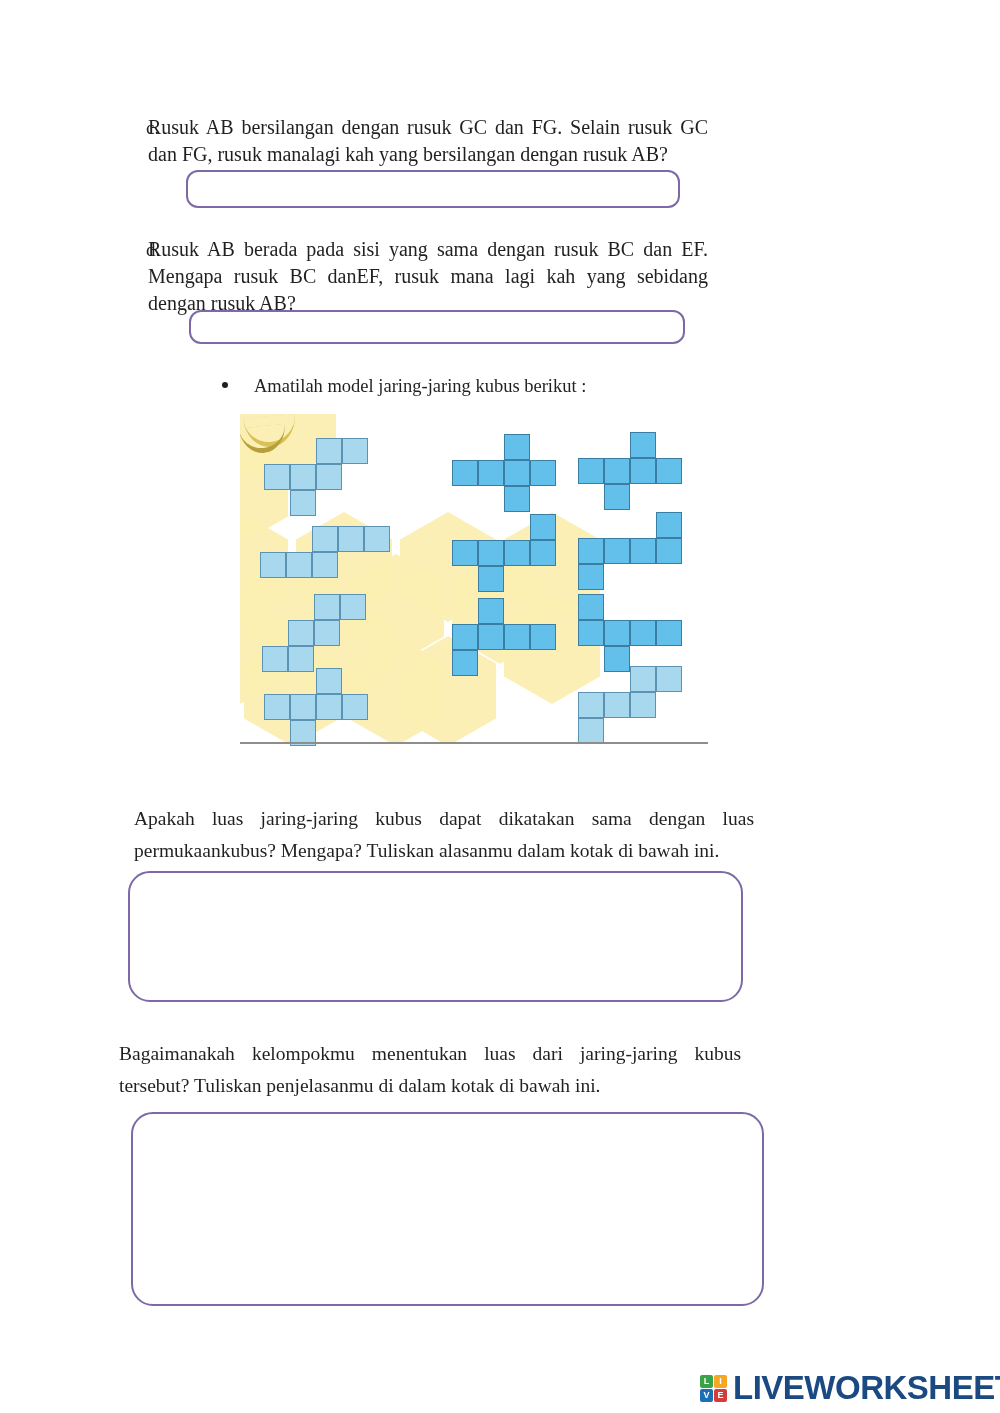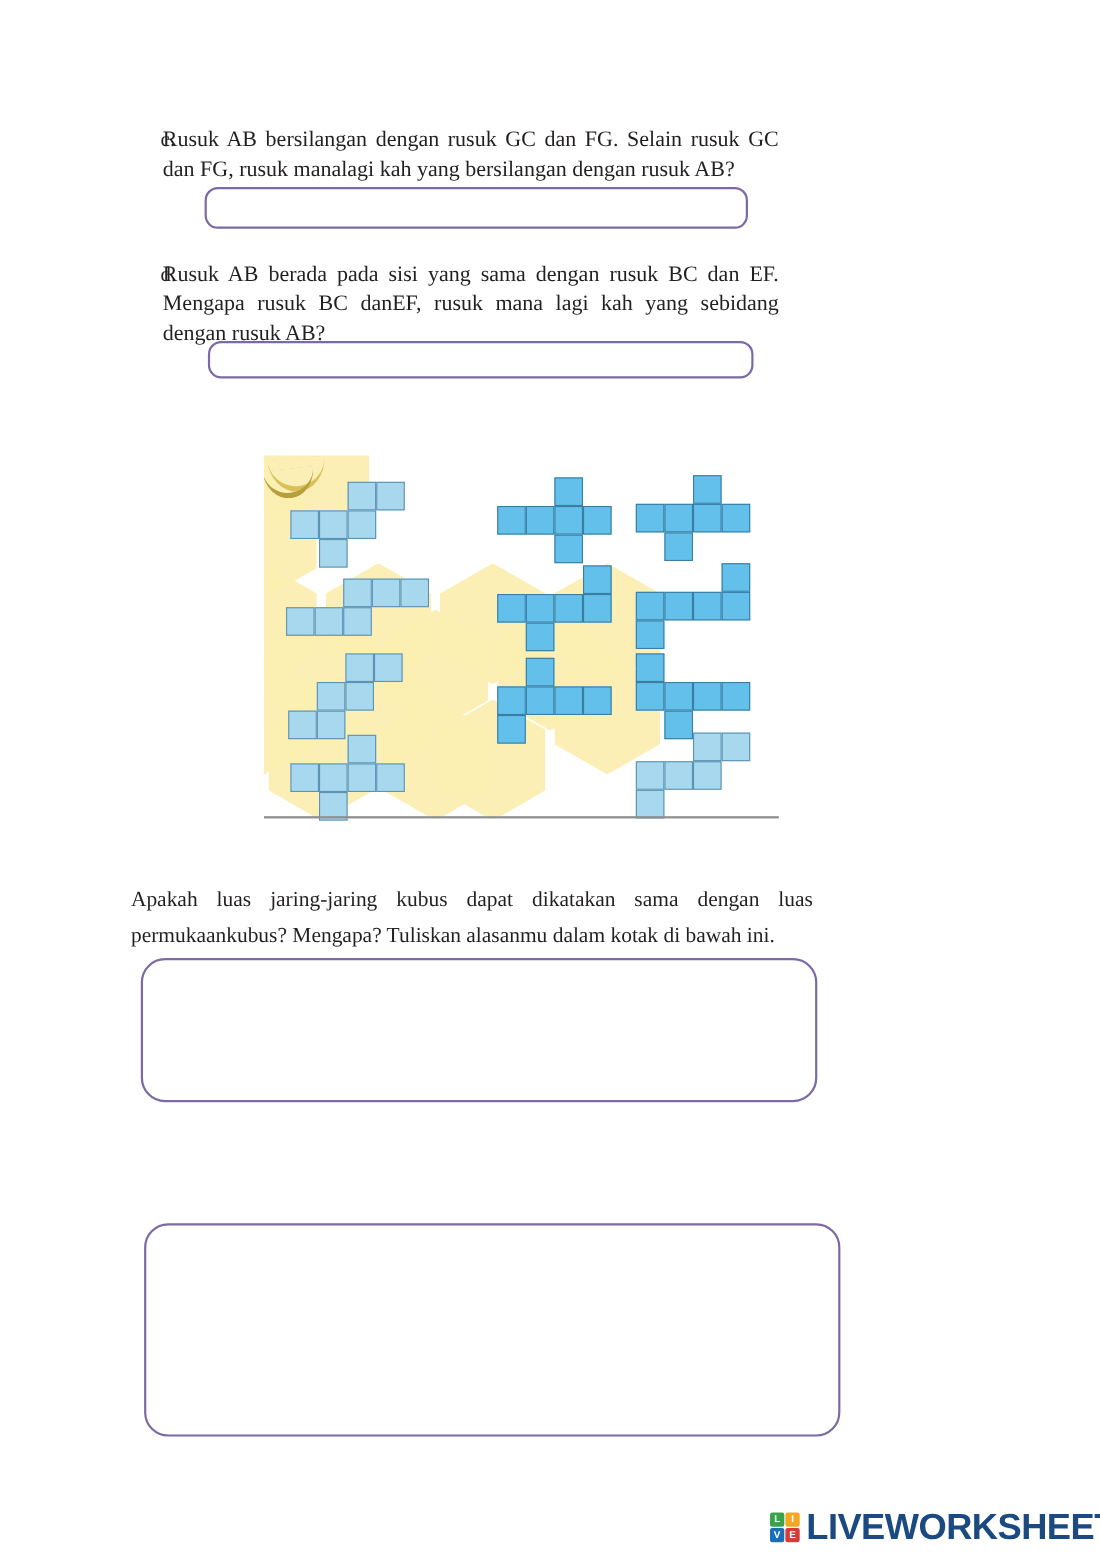--- a/index.html
+++ b/index.html
@@ -155,21 +155,21 @@
   }
 
   
   .prompt {
     position: absolute;
     font-size: 19.5px;
     line-height: 32px;
     text-align: justify;
     text-justify: inter-word;
   }
-  #prompt-1 { left: 119px; top: 803px; width: 620px; }
+  #prompt-1 { left: 134px; top: 803px; width: 620px; }
   #prompt-2 { left: 119px; top: 1038px; width: 622px; }
 
   
   #footer-logo {
     position: absolute;
     left: 700px;
     top: 1369px;
     display: flex;
     align-items: center;
     gap: 6px;
@@ -212,20 +212,24 @@
     <div class="qtext">Rusuk AB bersilangan dengan rusuk GC dan FG. Selain rusuk GC dan FG, rusuk manalagi kah yang bersilangan dengan rusuk AB?</div>
   </div>
   <div class="answerbox" id="ans-c"></div>
 
   <div class="qblock" id="q-d">
     <div class="qmarker">d.</div>
     <div class="qtext">Rusuk AB berada pada sisi yang sama dengan rusuk BC dan EF. Mengapa rusuk BC danEF, rusuk mana lagi kah yang sebidang dengan rusuk AB?</div>
   </div>
   <div class="answerbox" id="ans-d"></div>
 
+  <div id="bullet-line">
+    <span class="dot"></span>
+    <span class="btxt">Amatilah model jaring-jaring  kubus berikut :</span>
+  </div>
 
   <div id="figure">
     <div class="honeycomb">
       <div class="hex" style="left:-48px; top:98px;"></div>
       <div class="hex" style="left:-48px; top:180px;"></div>
       <div class="hex" style="left:4px; top:140px;"></div>
       <div class="hex" style="left:4px; top:222px;"></div>
       <div class="hex" style="left:56px; top:98px;"></div>
       <div class="hex" style="left:56px; top:180px;"></div>
       <div class="hex" style="left:108px; top:140px;"></div>
@@ -339,20 +343,21 @@
       <div class="cell pale" style="left:52px; top:26px;"></div>
       <div class="cell pale" style="left:0px; top:52px;"></div>
     </div>
 
     <div class="baseline"></div>
   </div>
 
   <div class="prompt" id="prompt-1">Apakah luas jaring-jaring kubus dapat dikatakan sama dengan luas permukaankubus? Mengapa? Tuliskan alasanmu dalam kotak di bawah ini.</div>
   <div class="answerbox-lg" id="ans-1"></div>
 
+  <div class="prompt" id="prompt-2">Bagaimanakah kelompokmu menentukan luas dari jaring-jaring kubus tersebut?  Tuliskan penjelasanmu di dalam kotak di bawah ini.</div>
   <div class="answerbox-lg" id="ans-2"></div>
 
   <div id="footer-logo">
     <div class="tiles">
       <span class="tile t-l">L</span>
       <span class="tile t-i">I</span>
       <span class="tile t-v">V</span>
       <span class="tile t-e">E</span>
     </div>
     <span class="wordmark">LIVEWORKSHEETS</span>

